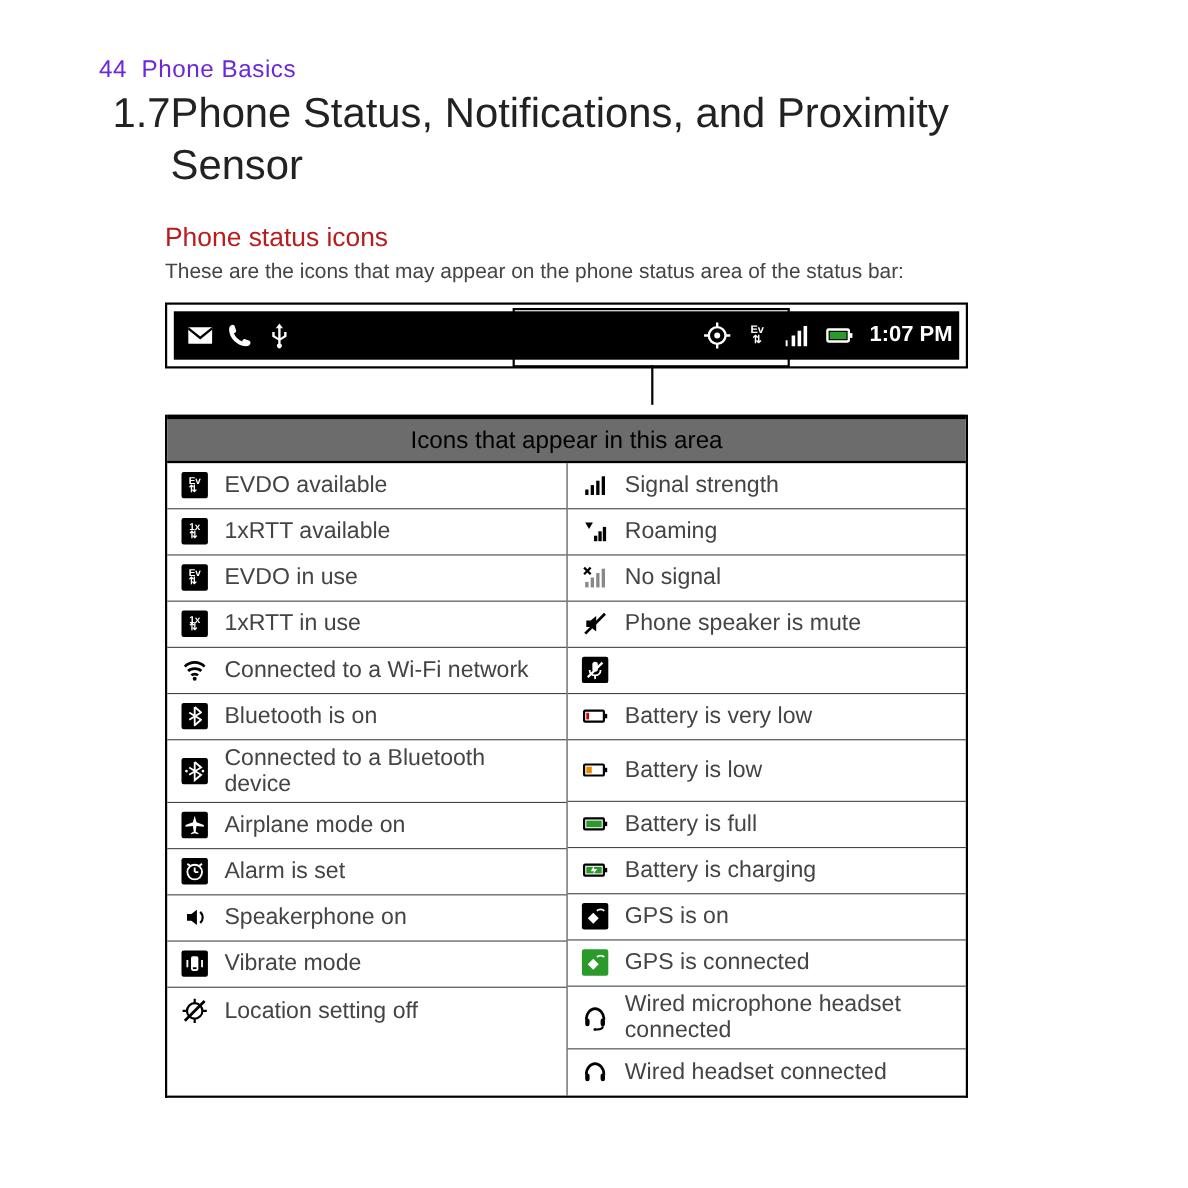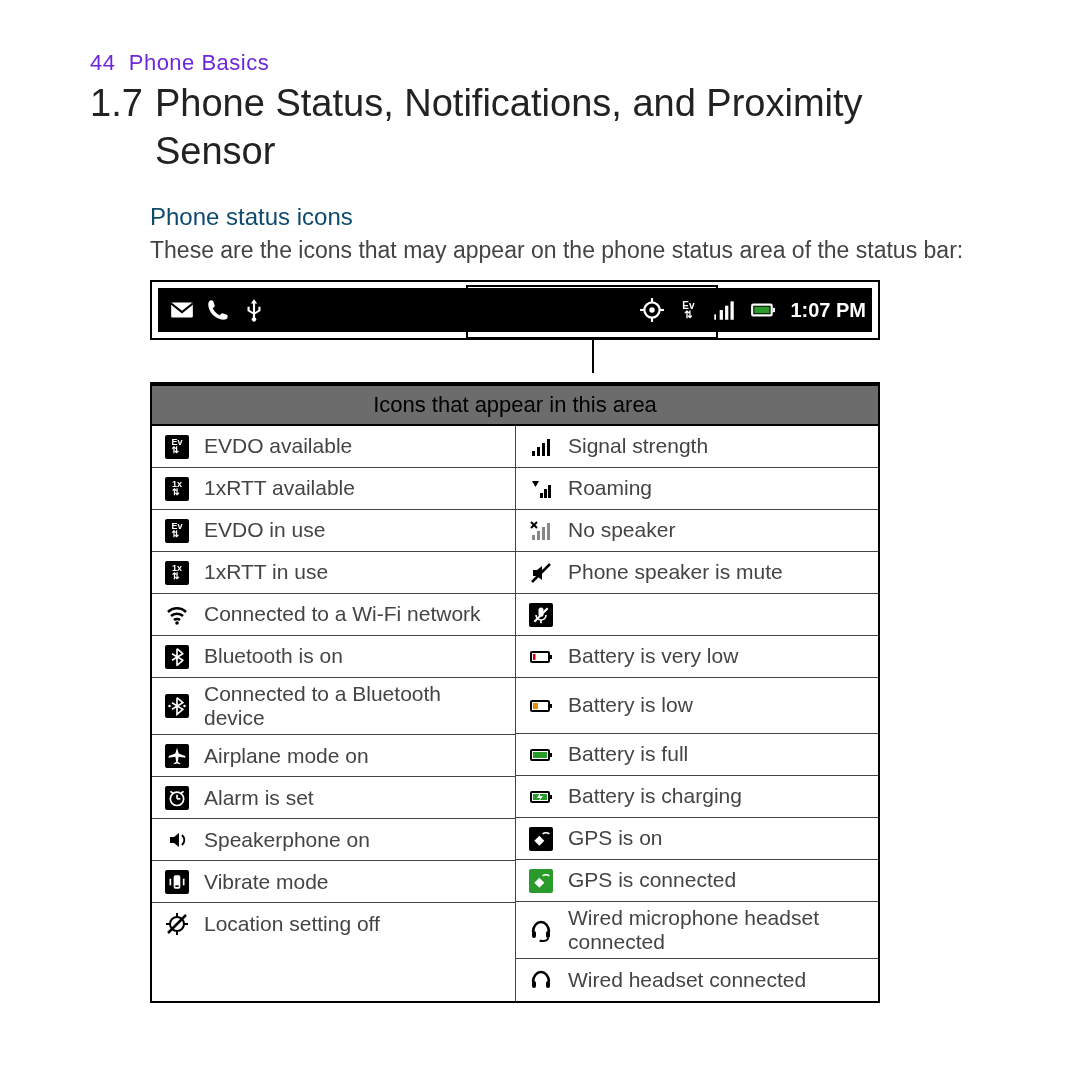--- a/index.html
+++ b/index.html
@@ -1,23 +1,23 @@
 <!DOCTYPE html>
 <html><head>
 <meta charset="utf-8">
 <style>
   * { box-sizing: border-box; }
   html, body { margin:0; padding:0; }
   body { width:1080px; height:1080px; background:#fff; font-family: Arial, Helvetica, sans-serif; color:#333; }
   .page { padding:50px 100px 0 90px; }
   .running-head { color:#6d28d9; font-size:22px; letter-spacing:0.5px; margin-bottom:4px; }
   .h1 { font-size:38px; font-weight:400; color:#222; line-height:1.25; margin:0 0 28px 0; display:flex; }
-  .h1 .num { width:65px; flex:none; }
-  .subhead { font-size:24px; color:#0c4a6e; margin:0 0 4px 60px; }
-  .intro { font-size:23px; color:#444; margin:0 0 14px 60px; line-height:1.35; max-width:820px; }
+  .h1 .num { width:65px; flex:none;text-align:right; }
+  .subhead { font-size:24px; color:#b91c1c; margin:0 0 4px 60px; }
+  .intro { font-size:19px; color:#444; margin:0 0 14px 60px; line-height:1.35; max-width:820px; }
 
   .figure { margin:0 0 0 60px; }
 
   
   .sbwrap { position:relative; width:730px; height:60px; border:2px solid #000; background:#fff; padding:6px; }
   .sbar { width:100%; height:100%; background:#000; display:flex; align-items:center; color:#fff; font-weight:bold; font-size:24px; padding:0 6px; }
   .sbar .spacer { flex:1; }
   .ico { width:28px; height:28px; display:inline-flex; align-items:center; justify-content:center; margin:0 4px; }
   .callbox { position:absolute; top:3px; right:160px; width:252px; height:54px; border:2px solid #000; background:transparent; }
   .callline-v { position:absolute; left:50%; top:100%; width:2px; height:36px; background:#000; }
@@ -401,21 +401,21 @@
                 </svg>
               </div>
               <div class="txt">Roaming</div>
             </div>
             <div class="row">
               <div class="cell-ico">
                 <svg width="24" height="24" viewBox="0 0 24 24">
                   <use href="#i-nosig"></use>
                 </svg>
               </div>
-              <div class="txt">No speaker</div>
+              <div class="txt">No signal</div>
             </div>
             <div class="row">
               <div class="cell-ico">
                 <svg width="24" height="24" viewBox="0 0 24 24">
                   <use href="#i-spkm"></use>
                 </svg>
               </div>
               <div class="txt">Phone speaker is mute</div>
             </div>
             <div class="row">

